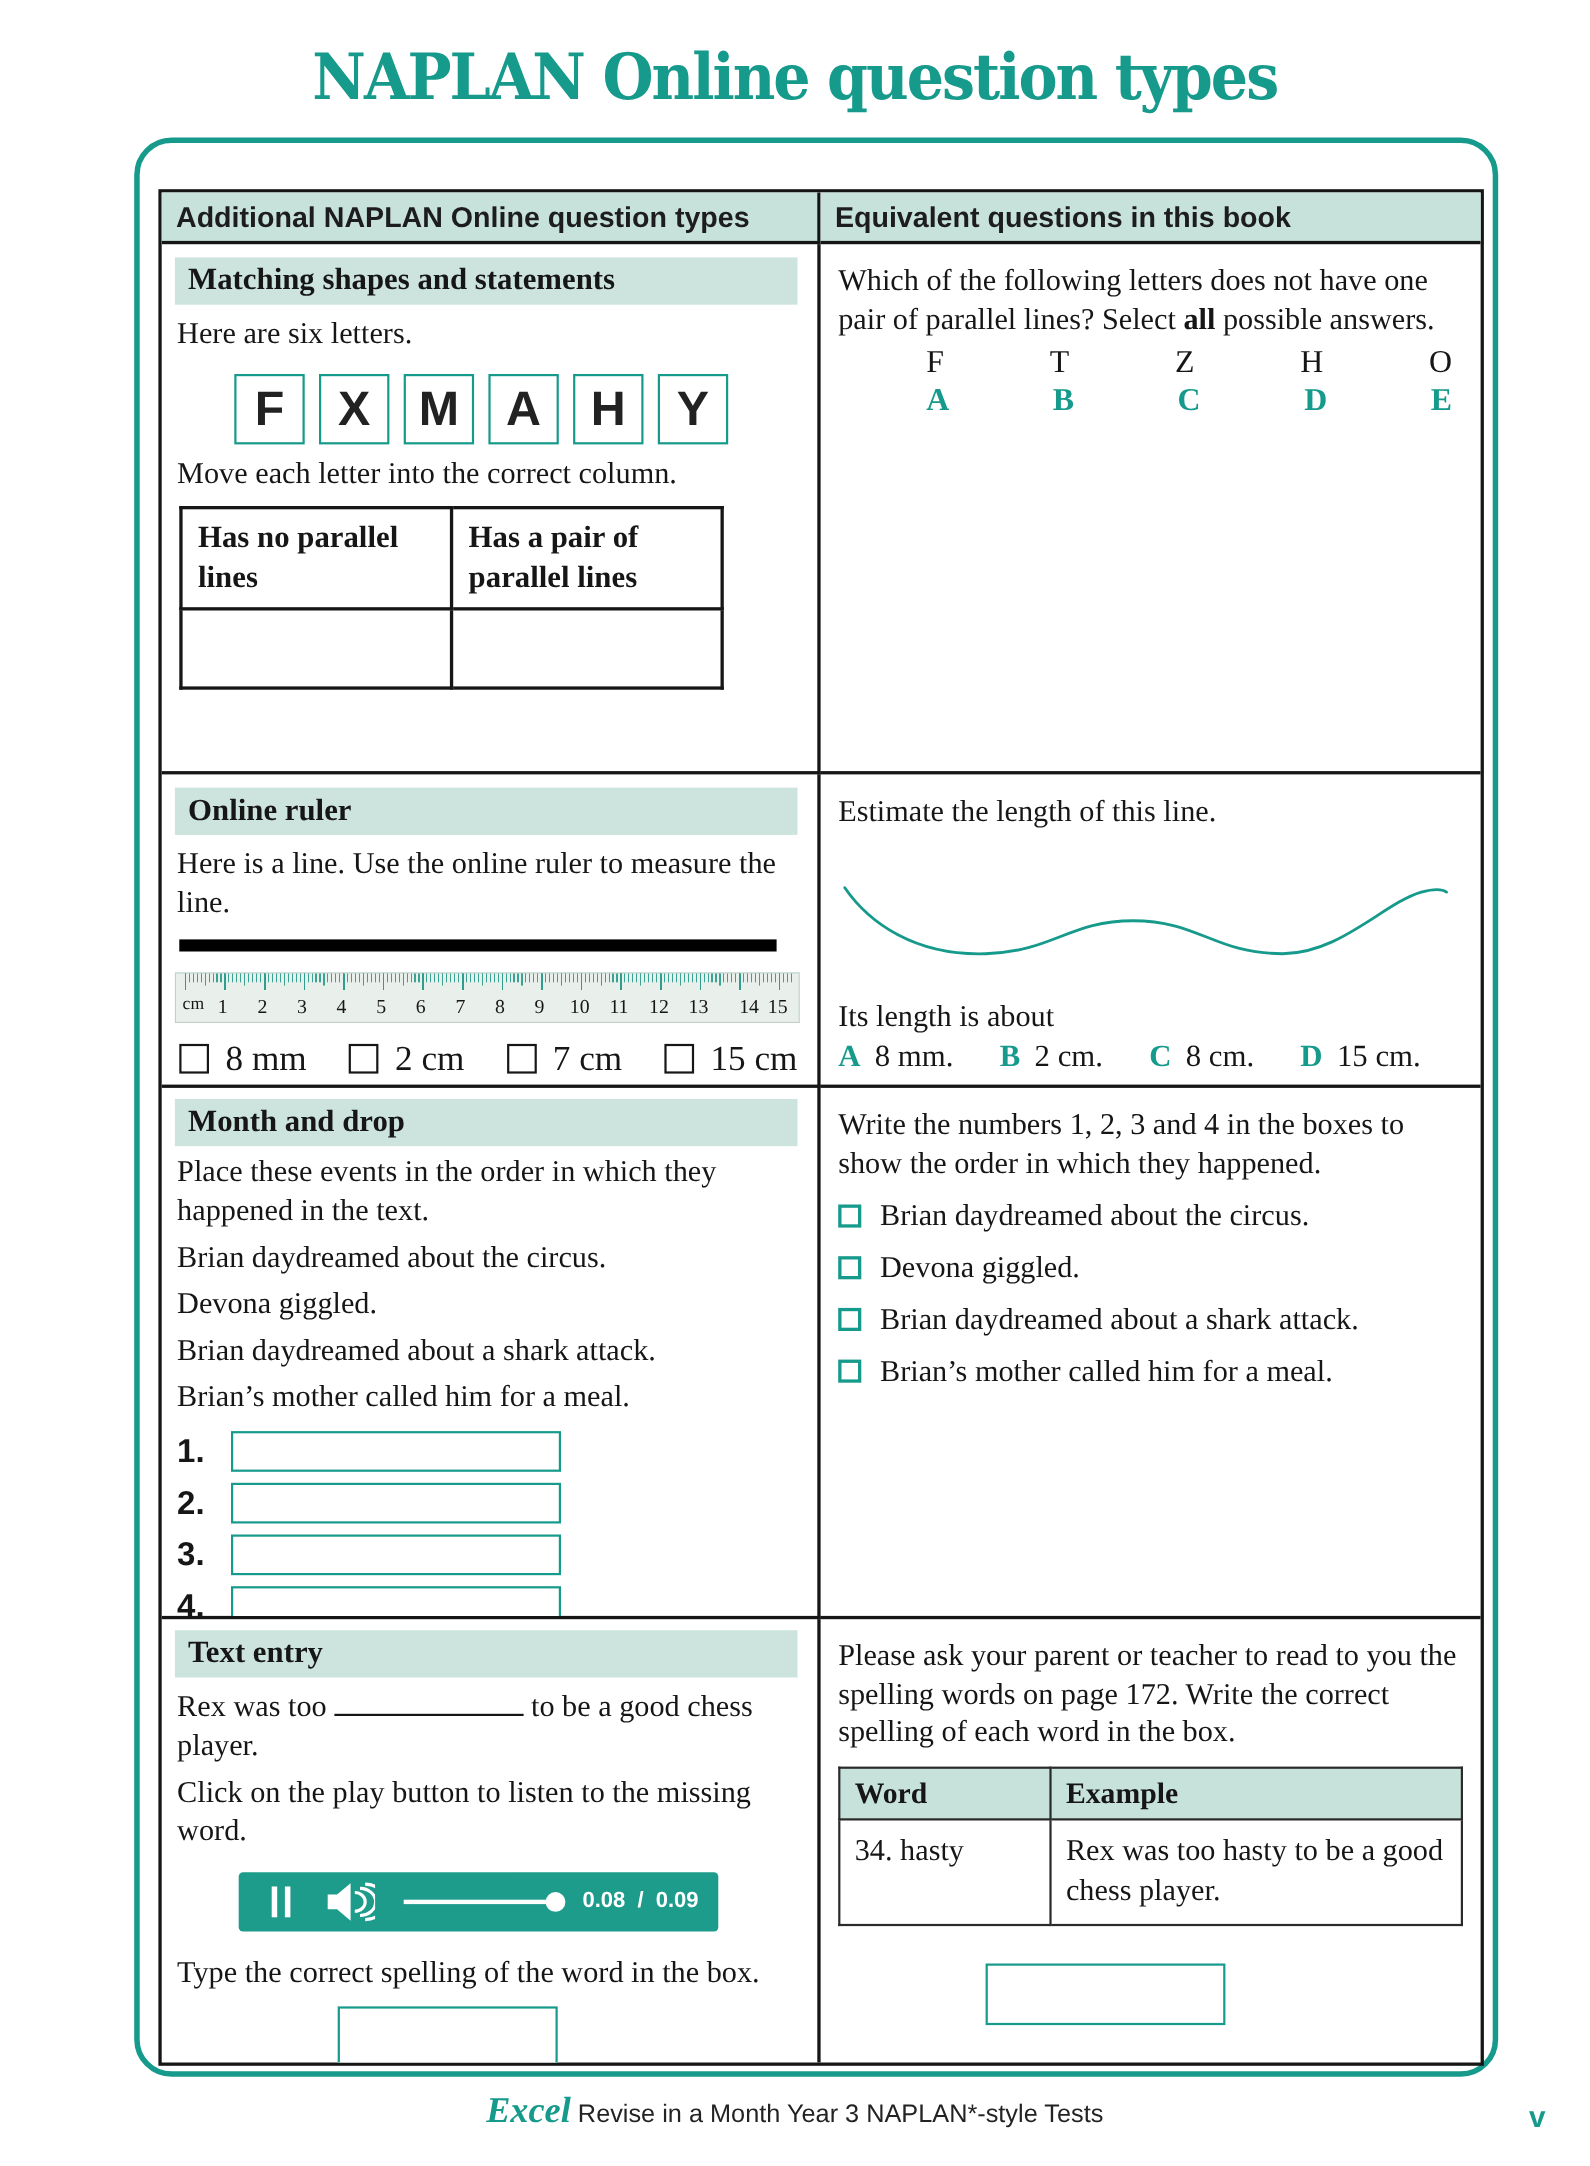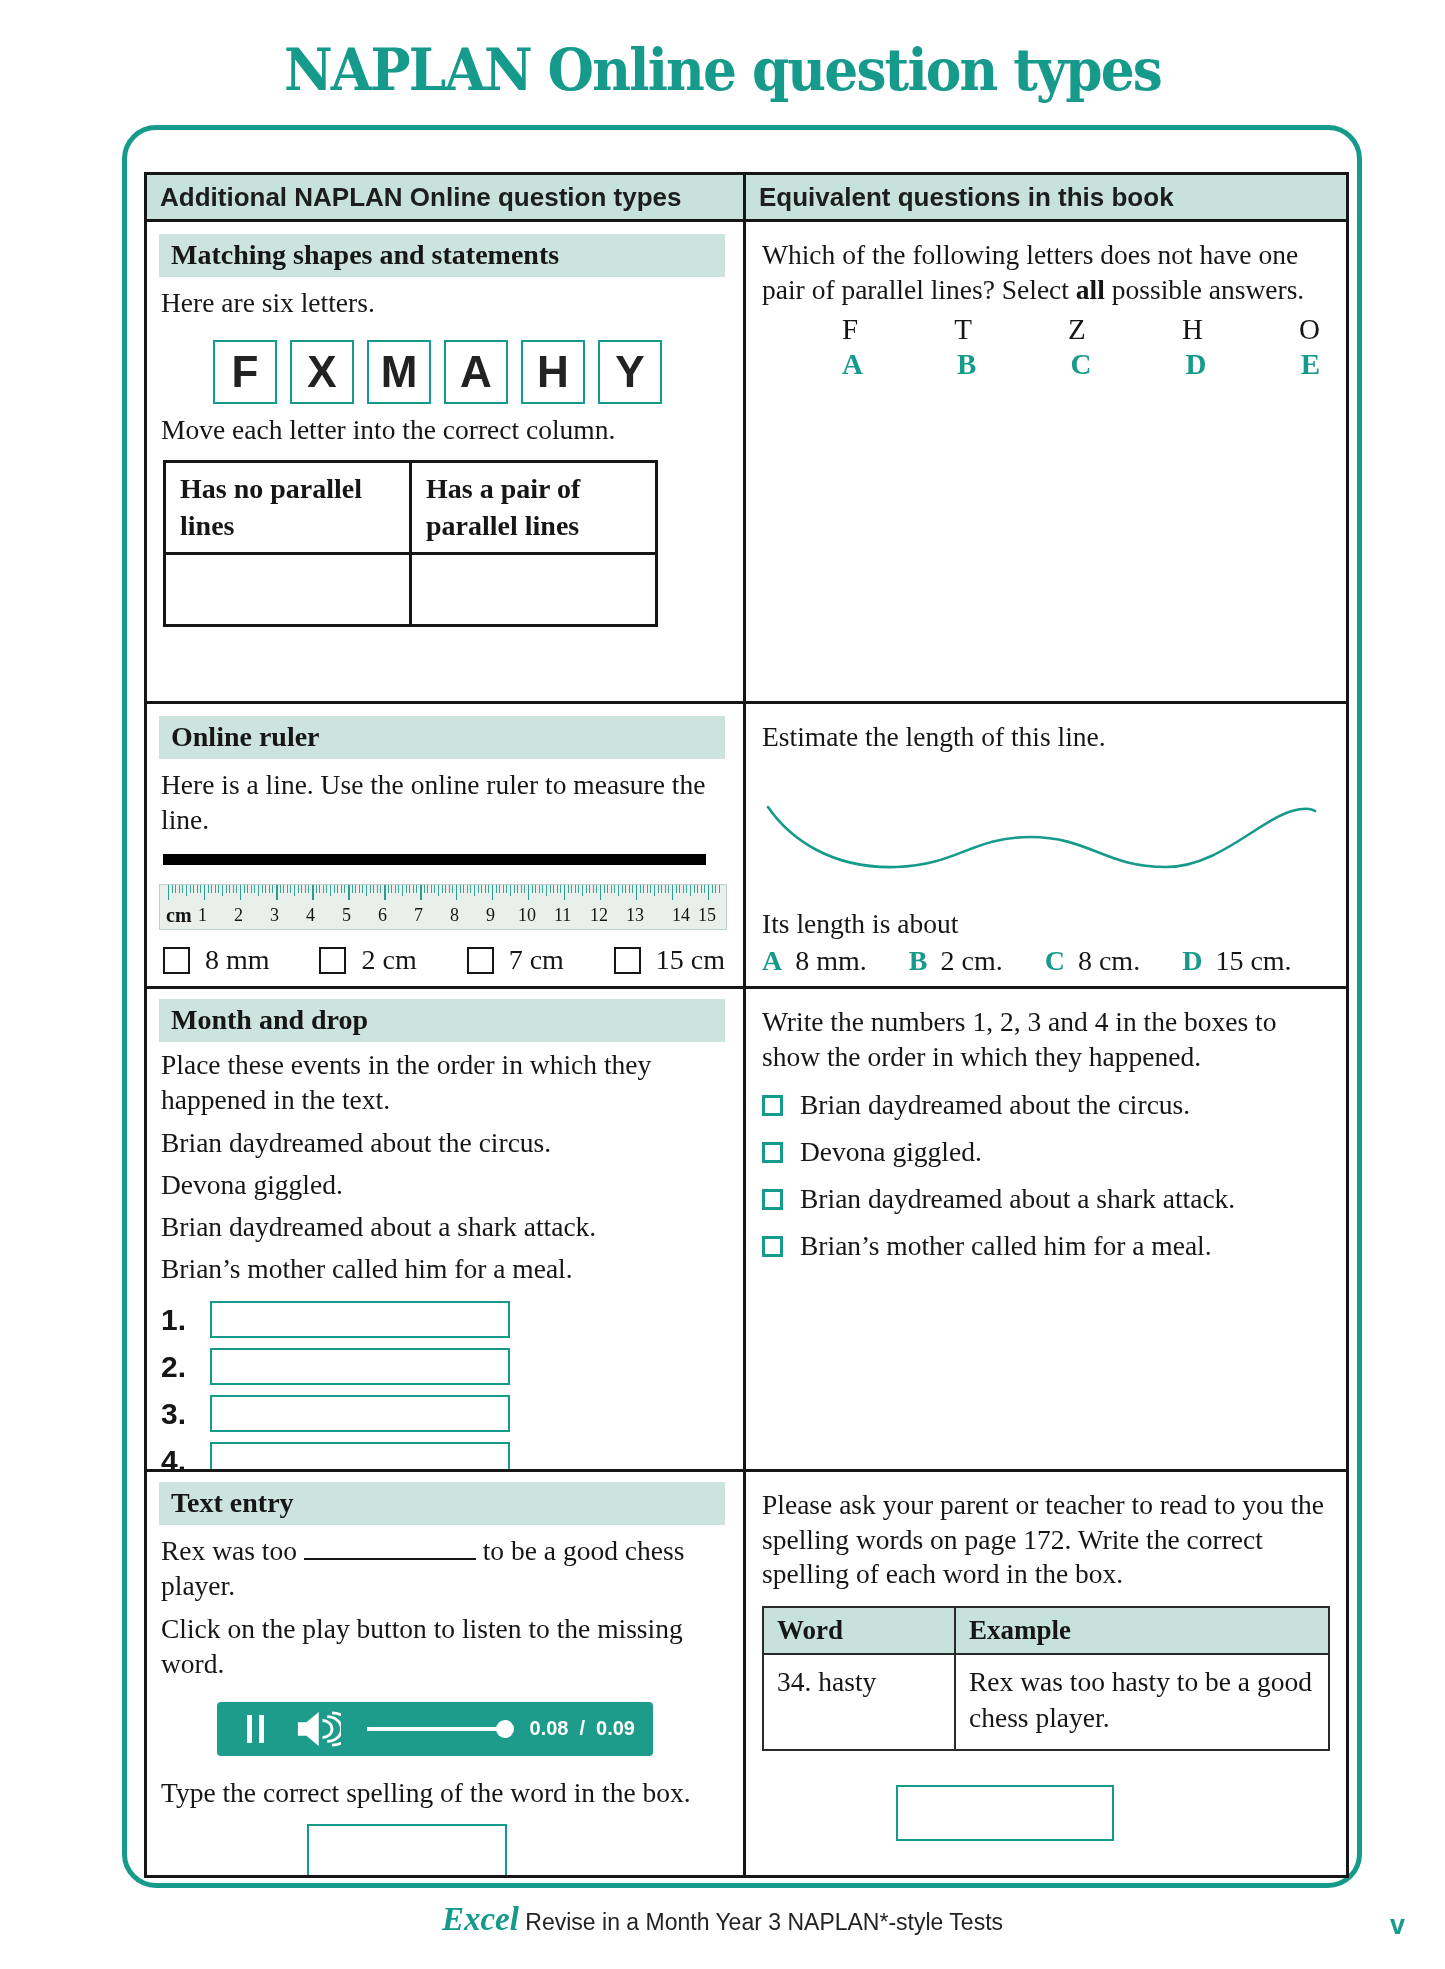--- a/index.html
+++ b/index.html
@@ -68,25 +68,25 @@
     position:relative; margin:19px 0 0 12px; width:568px; height:46px;
     background:#e9efeb; border:1px solid #bed1ca;
   }
   .ticks-mm{ position:absolute; left:8px; right:4px; top:0; height:8px;
     background:repeating-linear-gradient(to right,#3aa393 0 1px,transparent 1px 3.6px); }
   .ticks-5mm{ position:absolute; left:8px; right:4px; top:0; height:11px;
     background:repeating-linear-gradient(to right,#3aa393 0 1px,transparent 1px 18px); }
   .ticks-cm{ position:absolute; left:8px; right:4px; top:0; height:15px;
     background:repeating-linear-gradient(to right,#2f9d8d 0 1.5px,transparent 1.5px 36px); }
   .rnum{ position:absolute; top:20px; font-size:18px; }
-  .rcm{ position:absolute; left:6px; top:19px; font-size:20px; font-weight:bold; }
+  .rcm{ position:absolute; left:6px; top:19px; font-size:16px; font-weight:normal; }
 
   .choices{ display:flex; justify-content:space-between; align-items:center;
     margin:14px 0 0 16px; width:562px; }
-  .choice{ display:flex; align-items:center; gap:15px; font-size:28px; }
+  .choice{ display:flex; align-items:center; gap:15px; font-size:32px; }
   .chk{ width:27px; height:27px; border:2.5px solid #161616; background:#fff; }
 
   .wave{ margin:38px 0 0 14px; display:block; }
   .optrow{ display:flex; gap:42px; margin:4px 0 0 16px; font-size:28px; }
   .opt{ display:flex; gap:13px; align-items:baseline; }
   .optL{ color:#169a8b; font-weight:bold; }
 
   
   .event{ font-size:27.5px; margin:10px 0 0 14px; }
   .slot{ display:flex; align-items:center; margin:10px 0 0 14px; gap:17px; }

